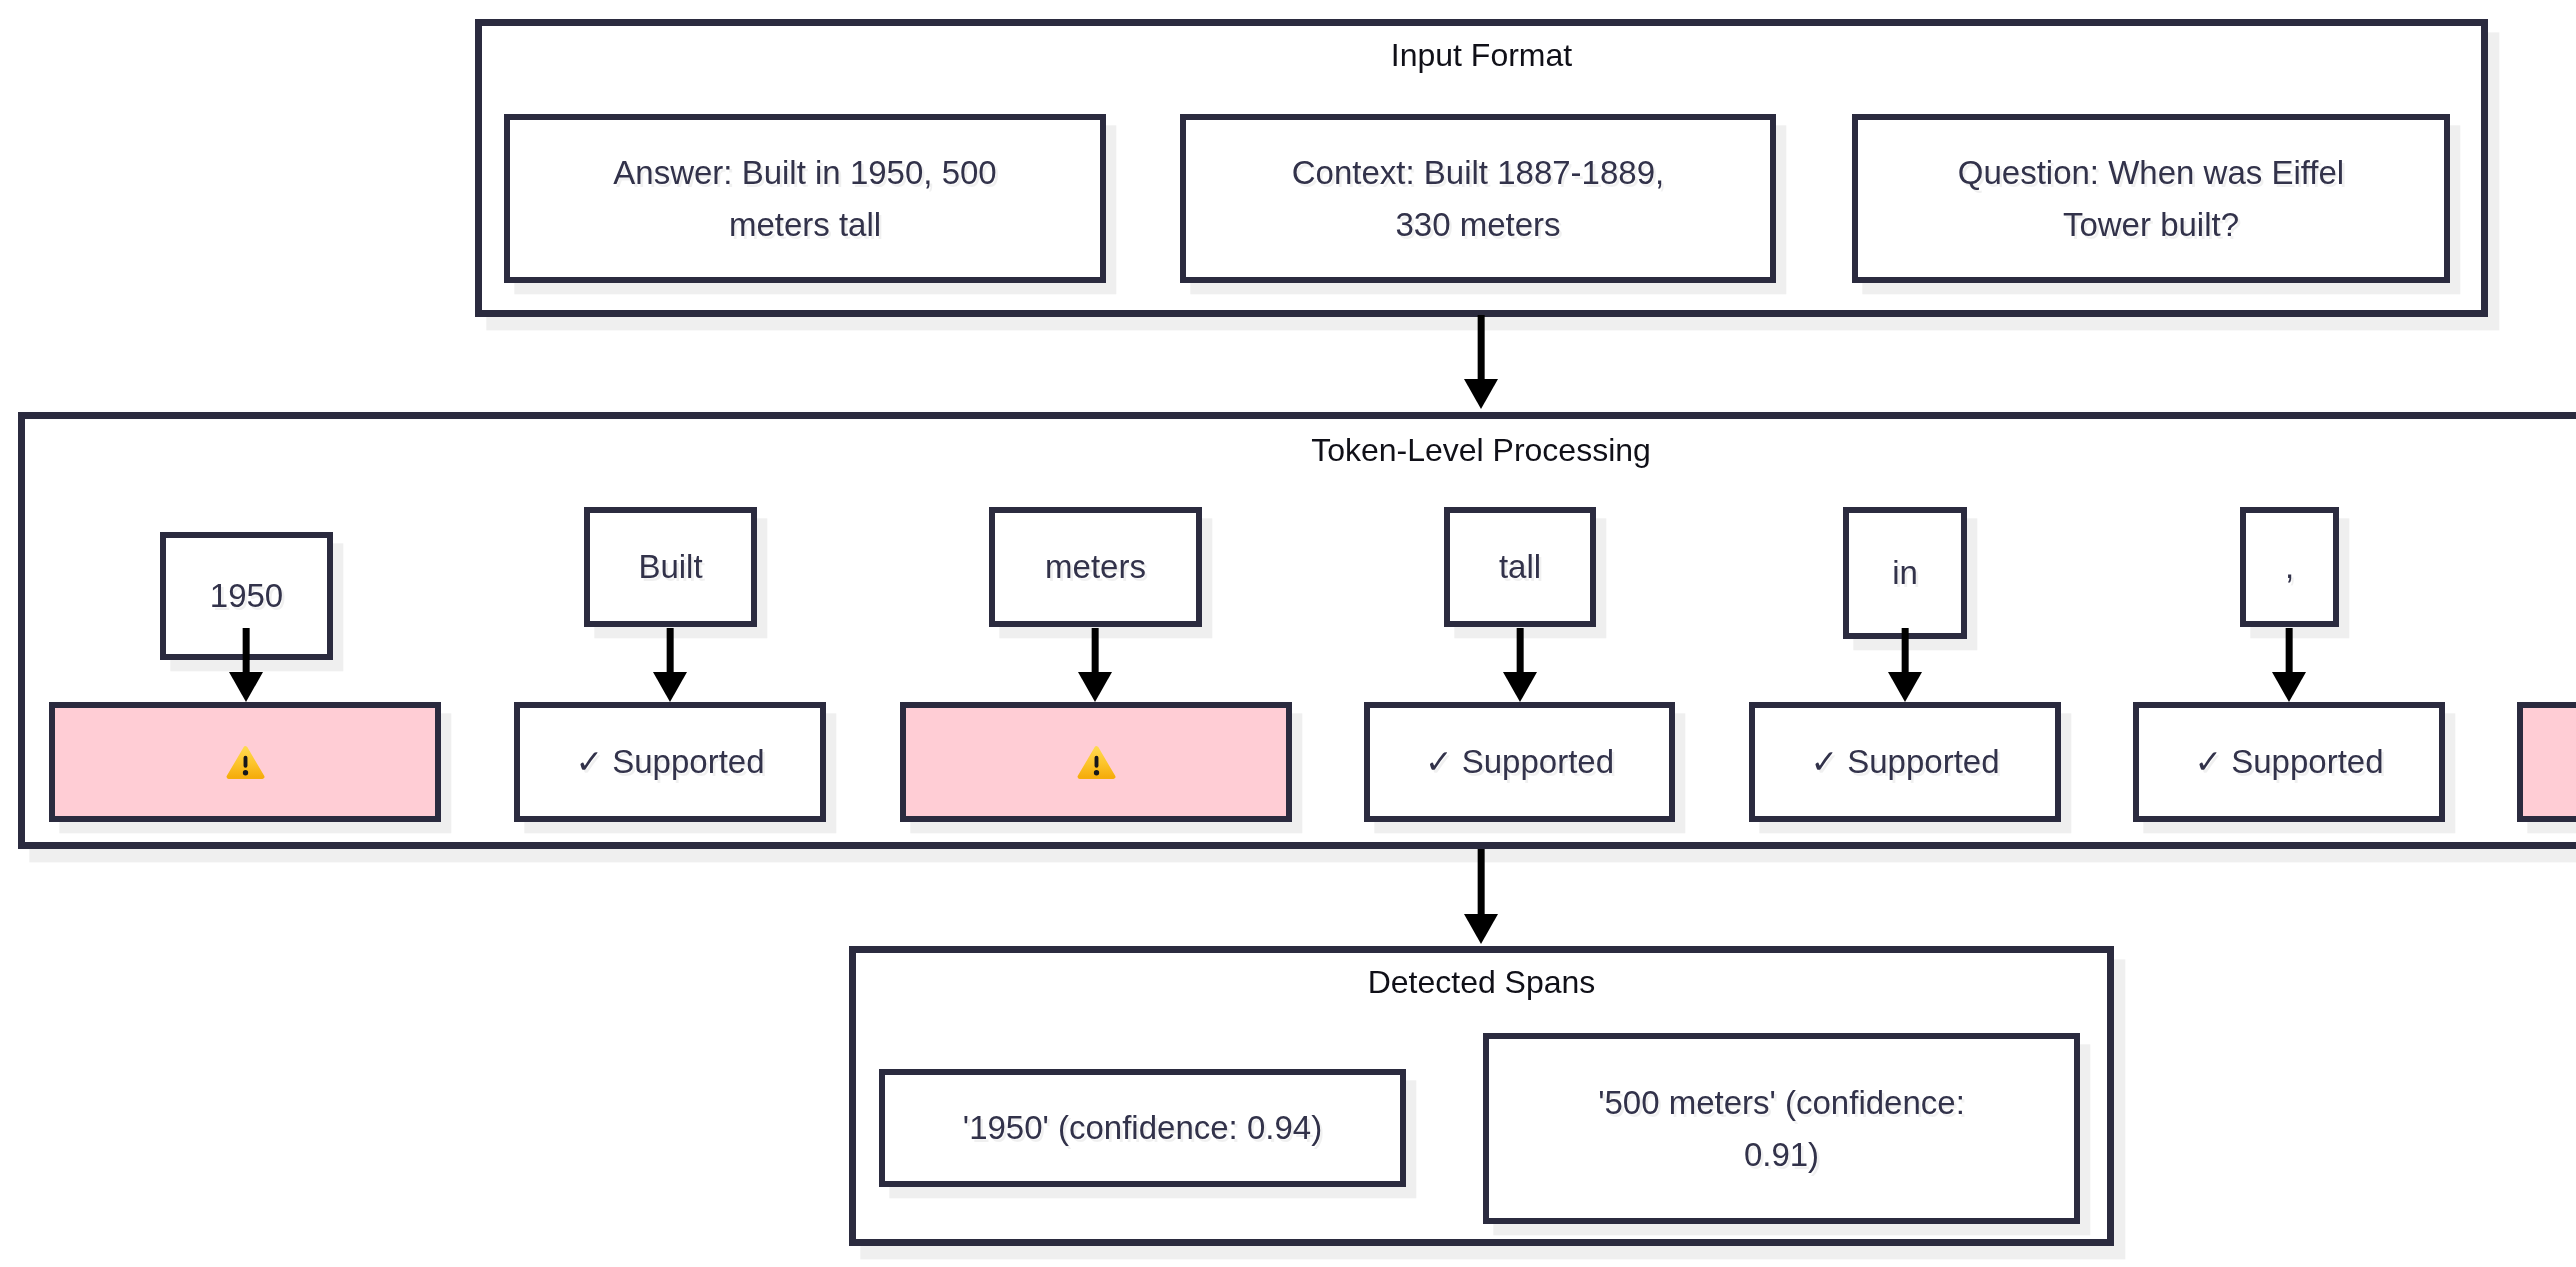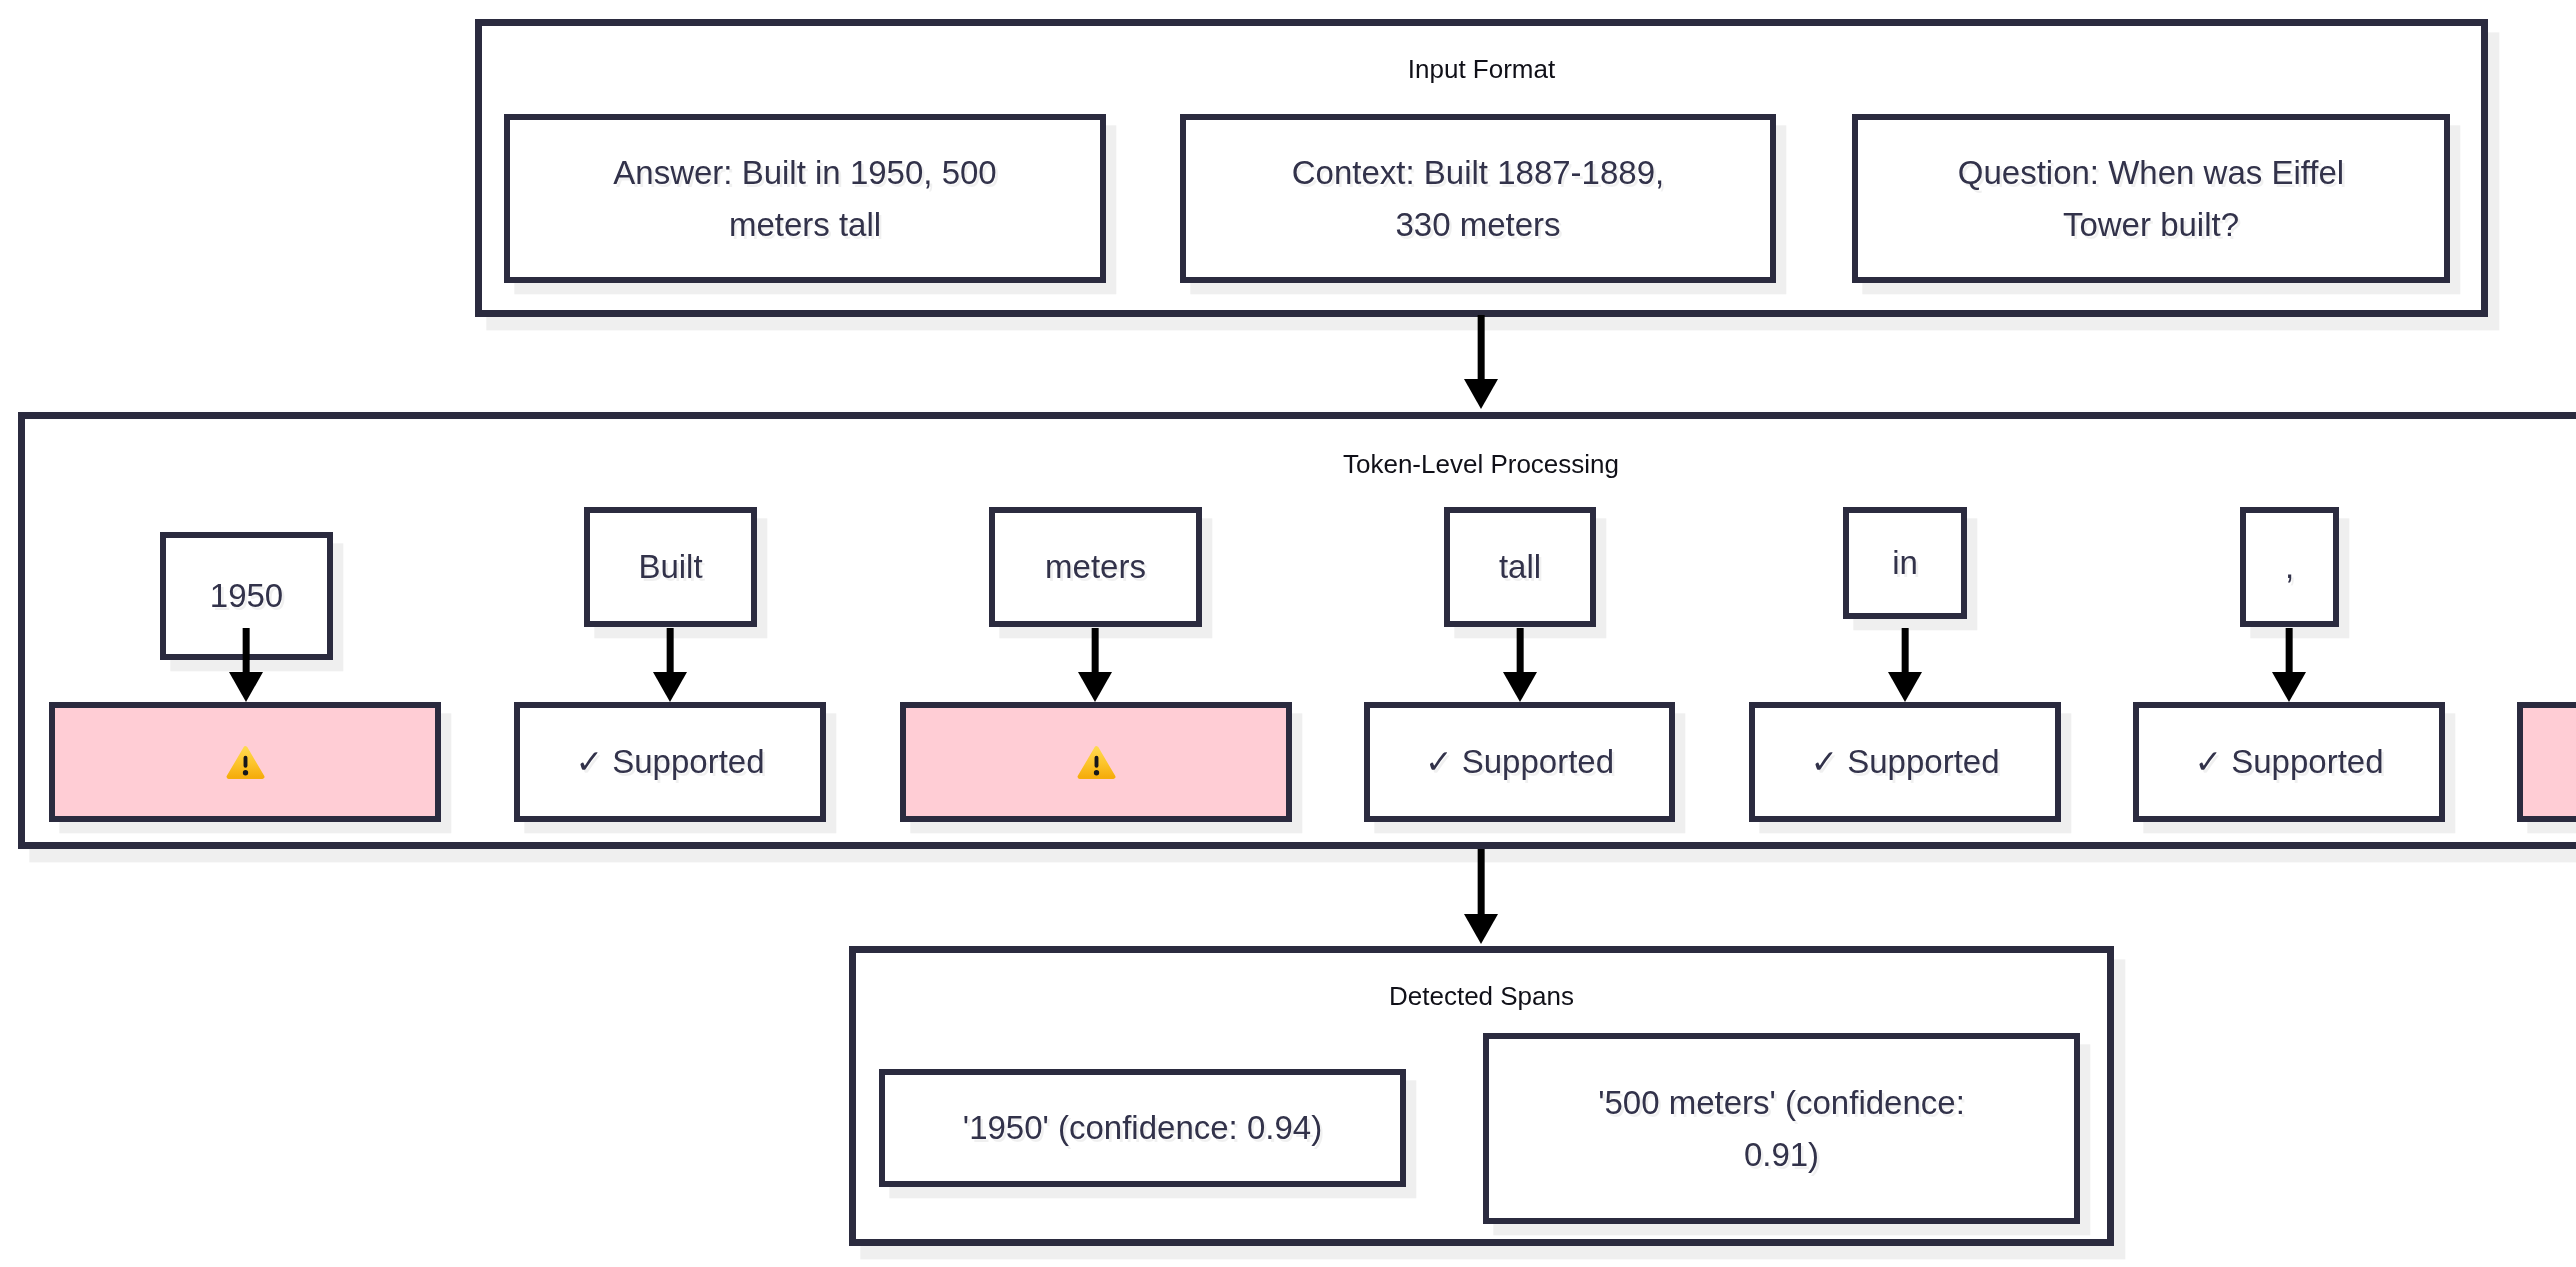--- a/index.html
+++ b/index.html
@@ -13,22 +13,22 @@
   *{margin:0;padding:0;box-sizing:border-box;}
   html,body{background:#ffffff;}
   body{font-family:"Liberation Sans","DejaVu Sans",sans-serif;}
   #canvas{position:relative;width:2959px;height:1267px;background:#ffffff;overflow:hidden;}
 
   .section{
     position:absolute;background:#ffffff;border:7.7px solid var(--border);
     box-shadow:11.3px 13.4px 0 var(--shadow);
   }
   .section-title{
-    position:absolute;text-align:center;font-size:26px;color:var(--title);
-    letter-spacing:0;line-height:36px;margin-top:14px;
+    position:absolute;text-align:center;font-size:32px;color:var(--title);
+    letter-spacing:0;line-height:36px;
   }
   .node{
     position:absolute;background:#ffffff;border:6.2px solid var(--border);
     box-shadow:10.3px 11.3px 0 var(--shadow);
     display:flex;align-items:center;justify-content:center;
     font-size:33px;color:var(--text);text-align:center;
     line-height:52px;white-space:pre-line;
     text-shadow:2.6px 2.6px 0 rgba(0,0,0,0.06);
     padding:0 24px;
   }
@@ -70,21 +70,21 @@
   <div class="vline" style="left:1481px;top:315px;height:66px"></div>
   <div class="ahead" style="left:1481px;top:379px"></div>
 
   <div class="section" style="left:18px;top:412px;width:2926px;height:437px"></div>
   <div class="section-title" style="left:18px;top:432px;width:2926px">Token-Level Processing</div>
 
   <div class="node" style="left:160px;top:532px;width:173px;height:128px">1950</div>
   <div class="node" style="left:989px;top:507px;width:213px;height:120px">meters</div>
   <div class="node" style="left:584px;top:507px;width:173px;height:120px">Built</div>
   <div class="node" style="left:1444px;top:507px;width:152px;height:120px">tall</div>
-  <div class="node" style="left:1843px;top:507px;width:124px;height:112px">in</div>
+  <div class="node" style="left:1843px;top:507px;width:124px;height:132px">in</div>
   <div class="node" style="left:2240px;top:507px;width:99px;height:120px">,</div>
 
   <div class="vline" style="left:246px;top:628px;height:46px"></div>
   <div class="ahead" style="left:246px;top:672px"></div>
   <div class="vline" style="left:670px;top:628px;height:46px"></div>
   <div class="ahead" style="left:670px;top:672px"></div>
   <div class="vline" style="left:1095px;top:628px;height:46px"></div>
   <div class="ahead" style="left:1095px;top:672px"></div>
   <div class="vline" style="left:1520px;top:628px;height:46px"></div>
   <div class="ahead" style="left:1520px;top:672px"></div>

